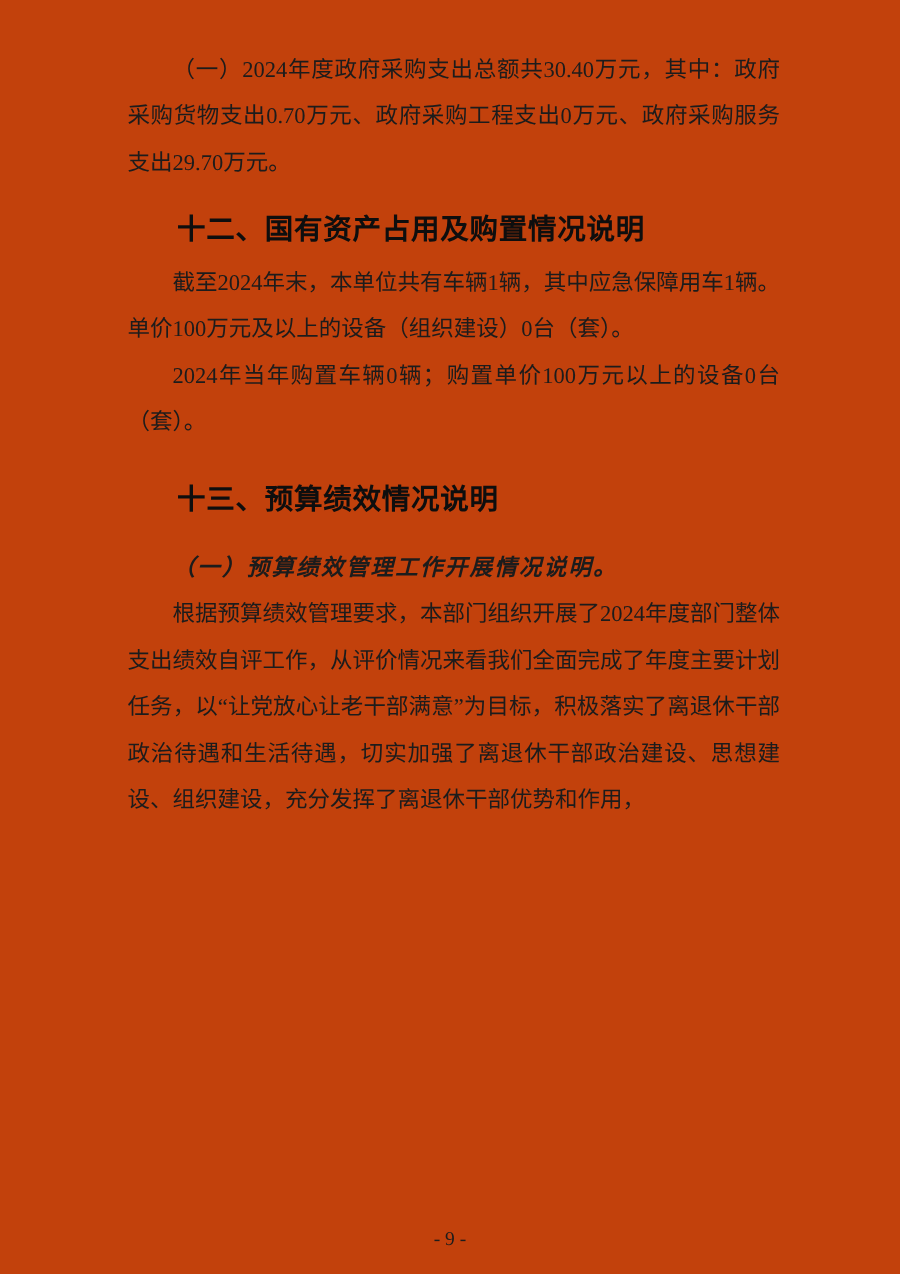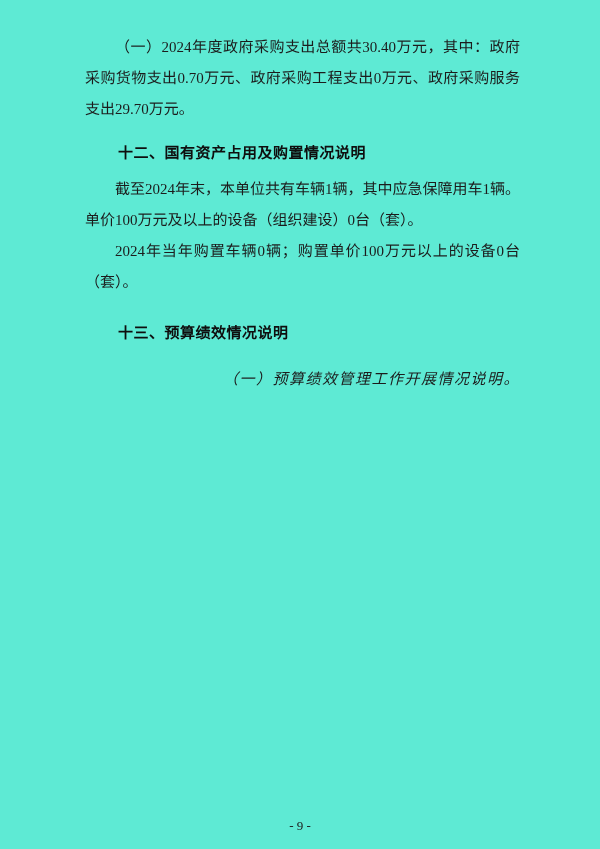--- a/index.html
+++ b/index.html
@@ -4,21 +4,21 @@
 <style>
   html, body {
     margin: 0;
     padding: 0;
     background: #ffffff;
   }
   .page {
     position: relative;
     width: 600px;
     height: 849px;
-    background: #5eead4;
+    background: #c2410c;
     overflow: hidden;
     font-family: "Liberation Serif", serif;
     color: #1c1c1c;
   }
   .body-area {
     position: absolute;
     top: 32px;
     left: 85px;
     width: 435px;
   }
@@ -29,38 +29,39 @@
     text-align: justify;
     text-indent: 2em;
     color: #1c1c1c;
     word-break: normal;
     overflow-wrap: break-word;
   }
   .section-heading {
     margin: 13px 0 5px 0;
     font-family: Liberation Serif, serif;
     font-weight: 700;
-    font-size: 15px;
+    font-size: 19px;
     line-height: 31px;
     text-indent: 33px;
     color: #0e0e0e;
     letter-spacing: 0.5px;
   }
   .section-heading.h13 {
     margin: 20px 0 15px 0;
   }
   .sub-heading {
     margin: 0;
     font-size: 15px;
     line-height: 31px;
     text-indent: 2em;
     font-style: italic;
     letter-spacing: 1.5px;
     color: #1c1c1c;
-    text-align: right;
+    text-align: left;
+    font-weight: bold;
   }
   .page-number {
     position: absolute;
     top: 818px;
     left: 0;
     width: 100%;
     text-align: center;
     font-size: 13px;
     line-height: 16px;
     color: #1c1c1c;
@@ -71,15 +72,16 @@
 <body>
 
 <div class="page">
   <div class="body-area">
     <p class="para">（一）2024年度政府采购支出总额共30.40万元，其中：政府采购货物支出0.70万元、政府采购工程支出0万元、政府采购服务支出29.70万元。</p>
     <h2 class="section-heading">十二、国有资产占用及购置情况说明</h2>
     <p class="para">截至2024年末，本单位共有车辆1辆，其中应急保障用车1辆。单价100万元及以上的设备（组织建设）0台（套）。</p>
     <p class="para">2024年当年购置车辆0辆；购置单价100万元以上的设备0台（套）。</p>
     <h2 class="section-heading h13">十三、预算绩效情况说明</h2>
     <p class="sub-heading">（一）预算绩效管理工作开展情况说明。</p>
+    <p class="para">根据预算绩效管理要求，本部门组织开展了2024年度部门整体支出绩效自评工作，从评价情况来看我们全面完成了年度主要计划任务，以“让党放心让老干部满意”为目标，积极落实了离退休干部政治待遇和生活待遇，切实加强了离退休干部政治建设、思想建设、组织建设，充分发挥了离退休干部优势和作用，</p>
   </div>
   <div class="page-number">- 9 -</div>
 </div>
 
 </body></html>

